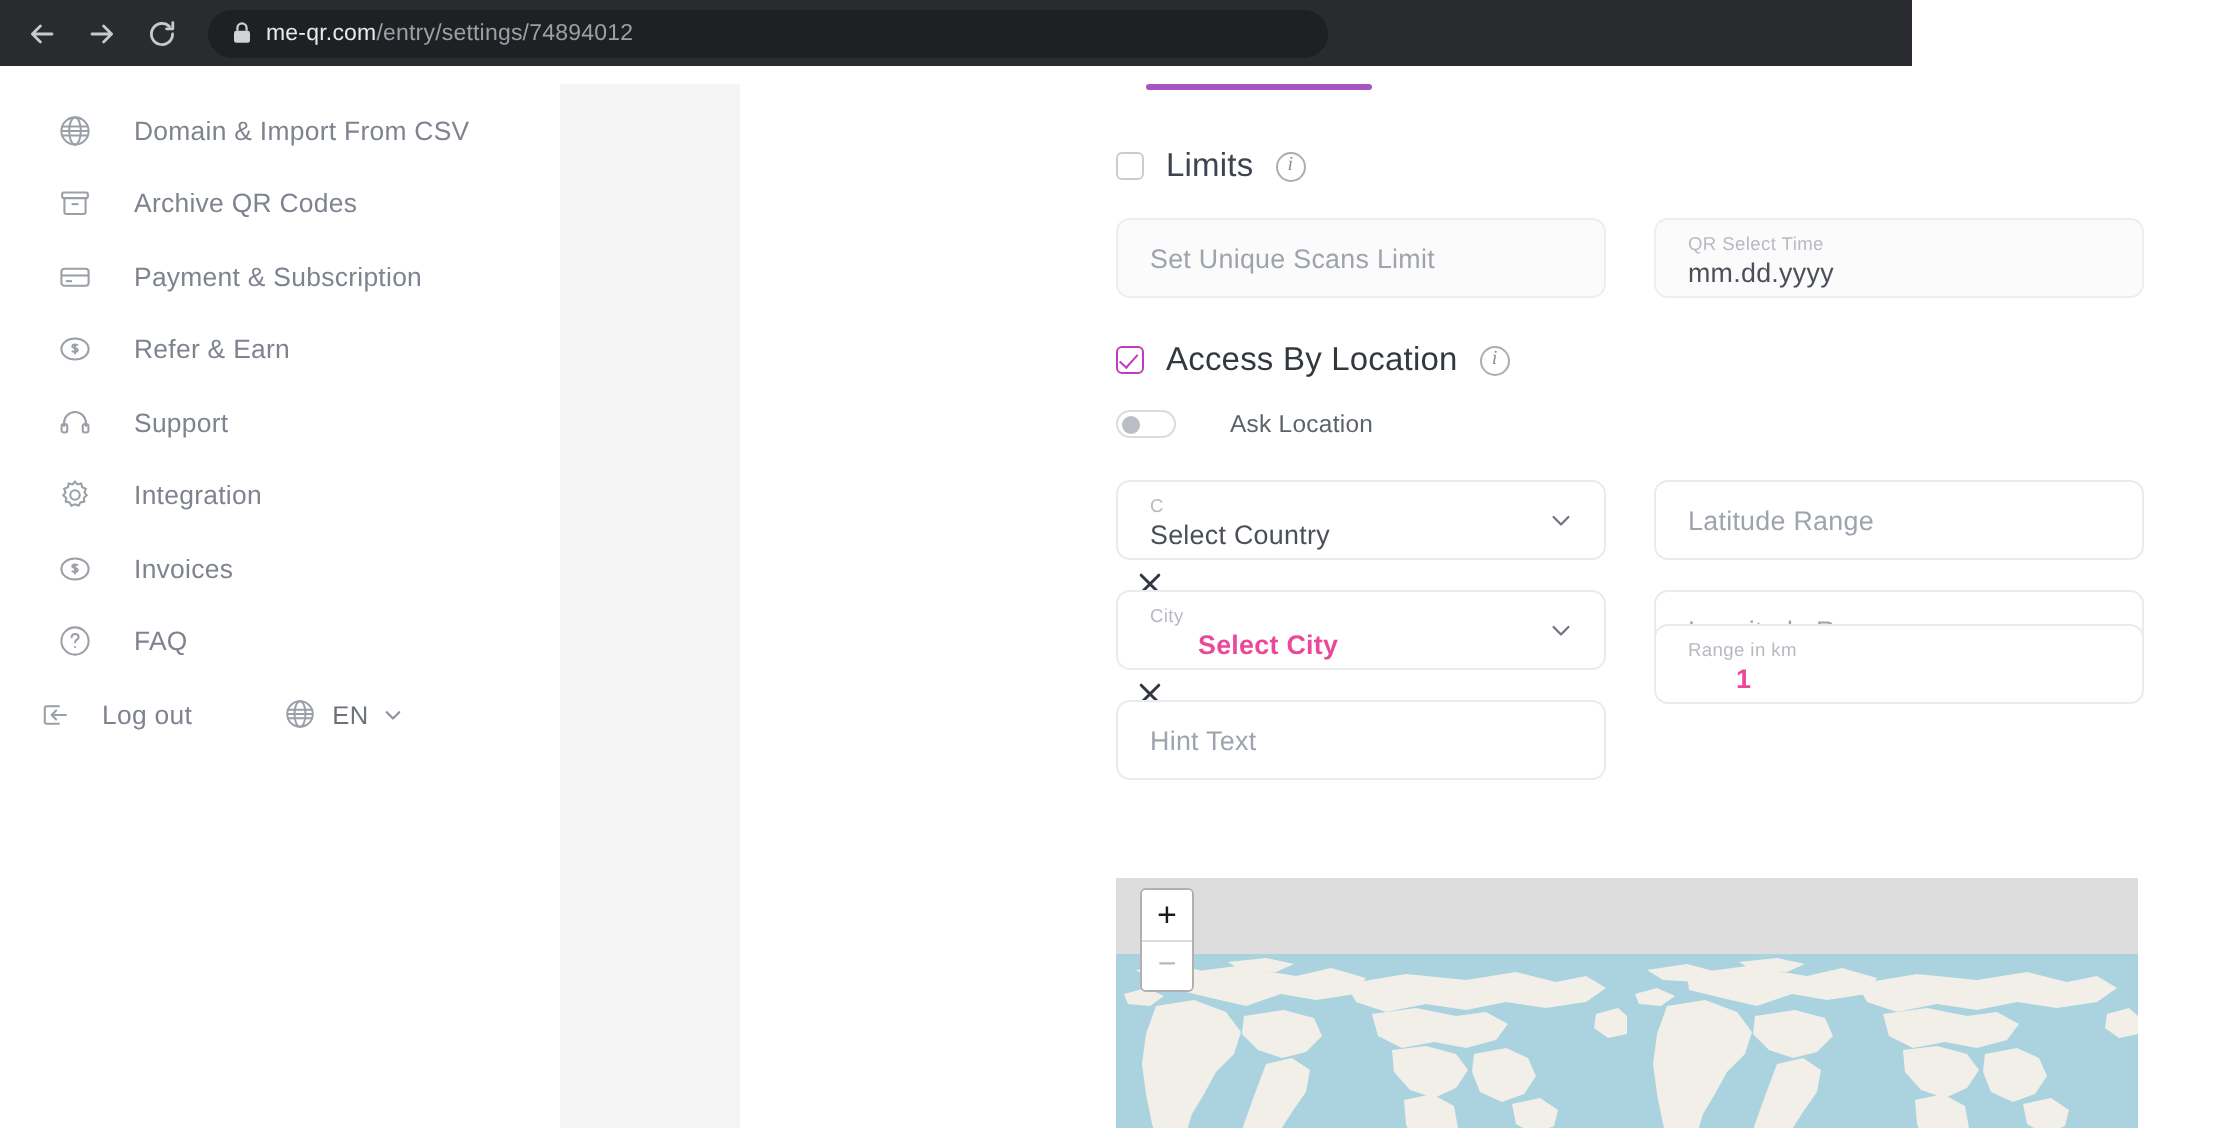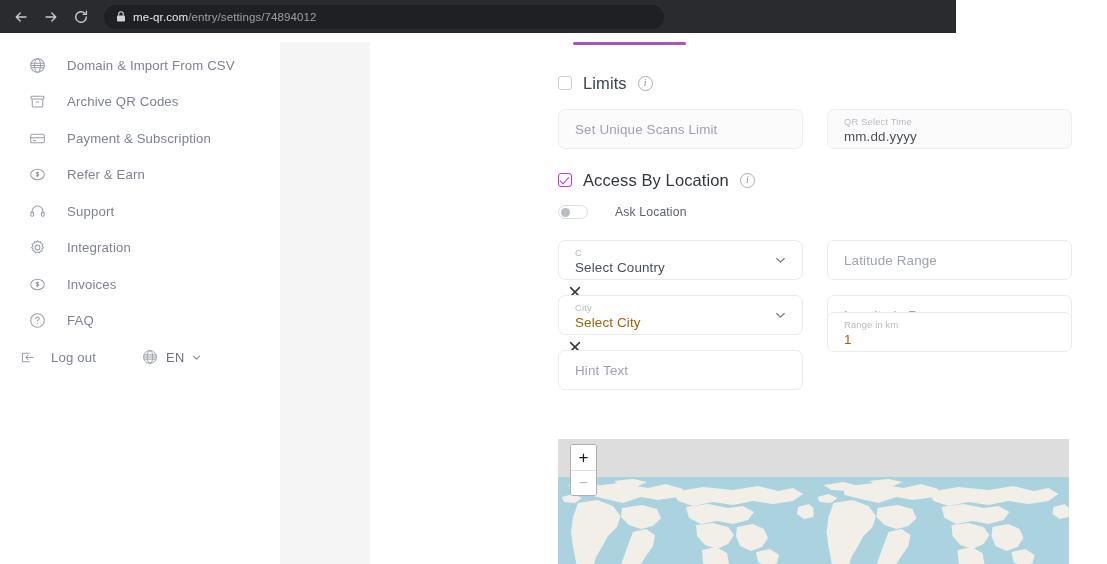--- a/index.html
+++ b/index.html
@@ -215,21 +215,21 @@
     letter-spacing: 0.2px;
     line-height: 1;
     margin-bottom: 3px;
   }
   .fval {
     font-size: 13.4px;
     color: #4b5058;
     letter-spacing: 0.15px;
     line-height: 1;
   }
-  .fval.strong { color: #a16207; font-weight: 400; }
+  .fval.strong { color: #ec4899; font-weight: 700; margin-left: 24px; }
   .chev {
     position: absolute;
     right: 15px; top: 50%;
     transform: translateY(-50%);
     color: #6f747d;
     display: flex;
   }
   .clear-x {
     width: 16px; height: 16px;
     margin: 4px 0 0 9px;

